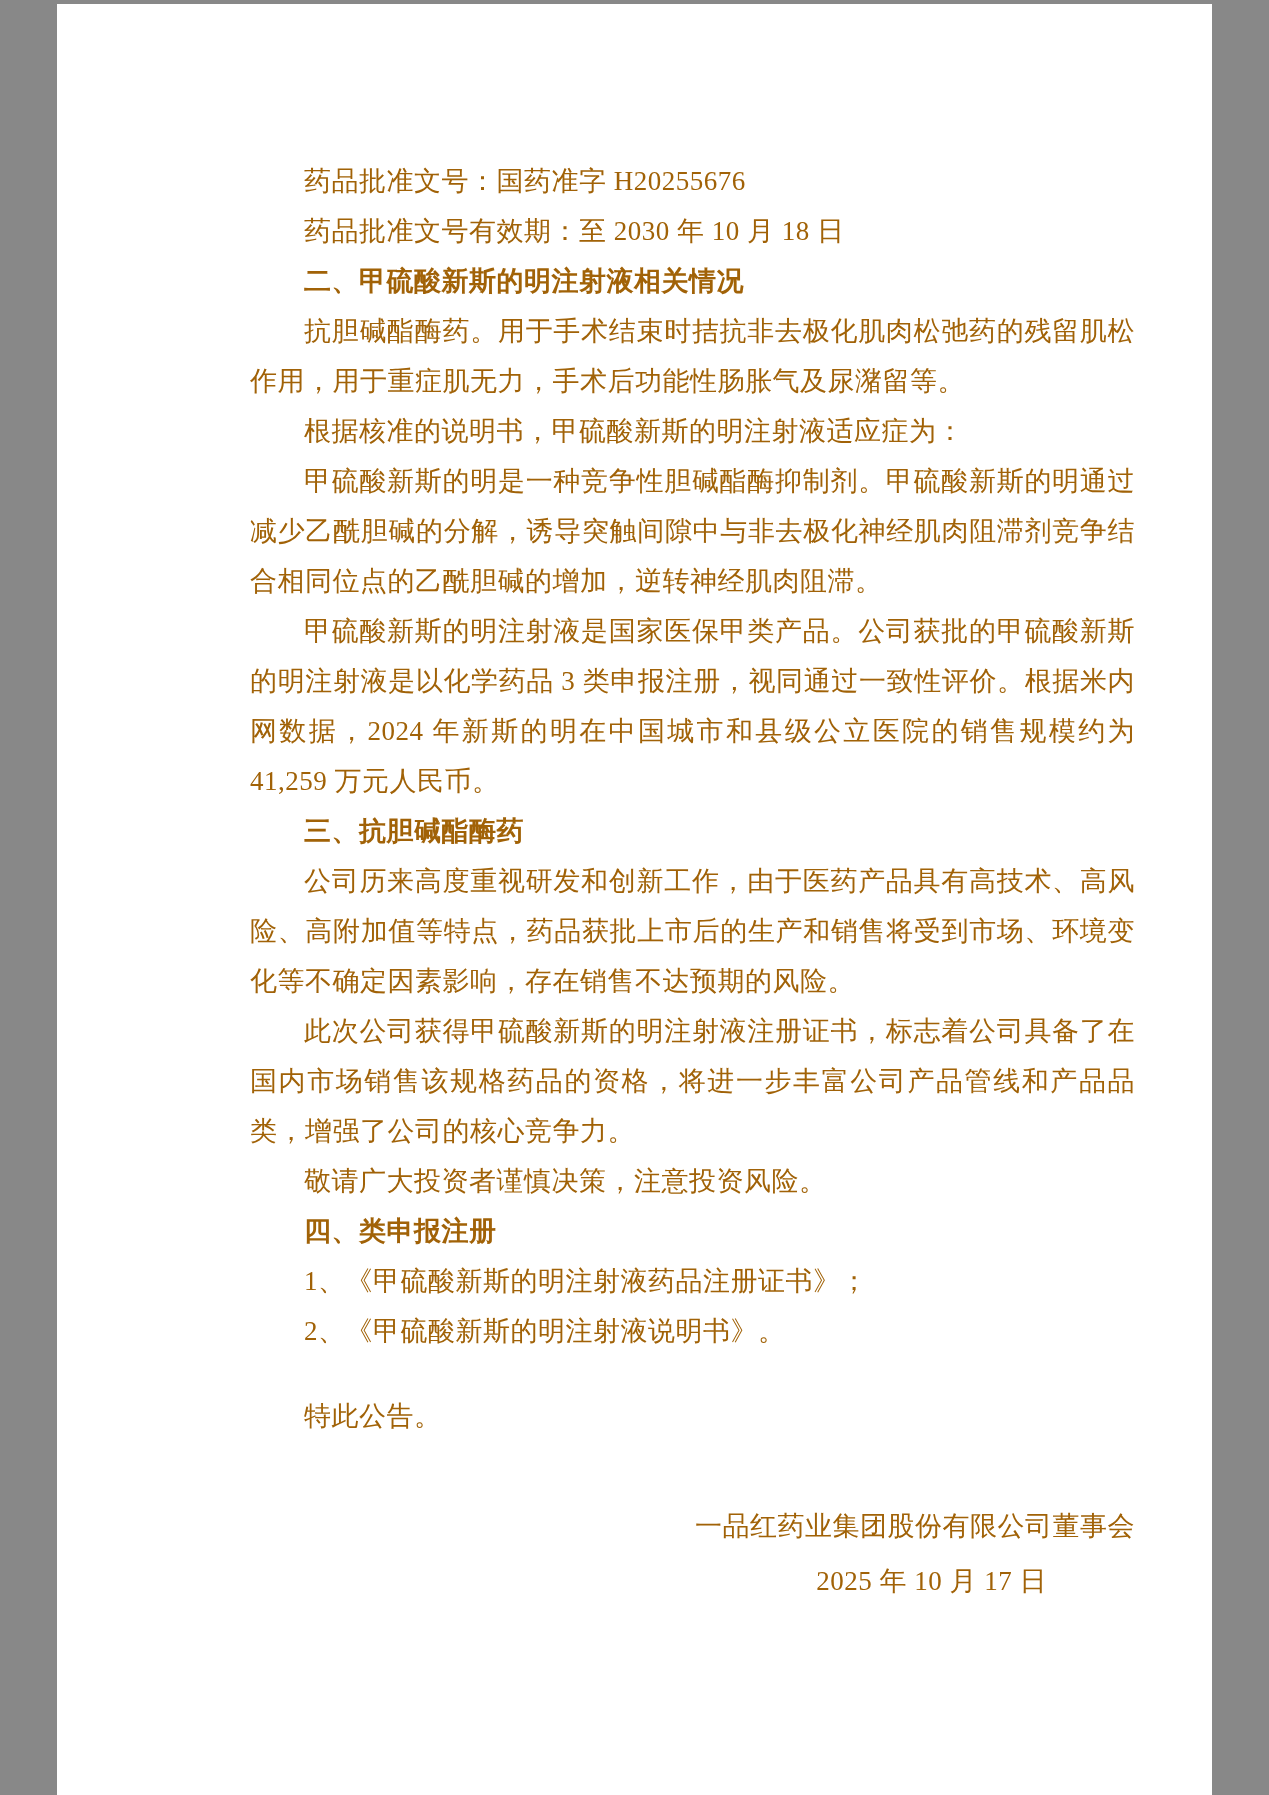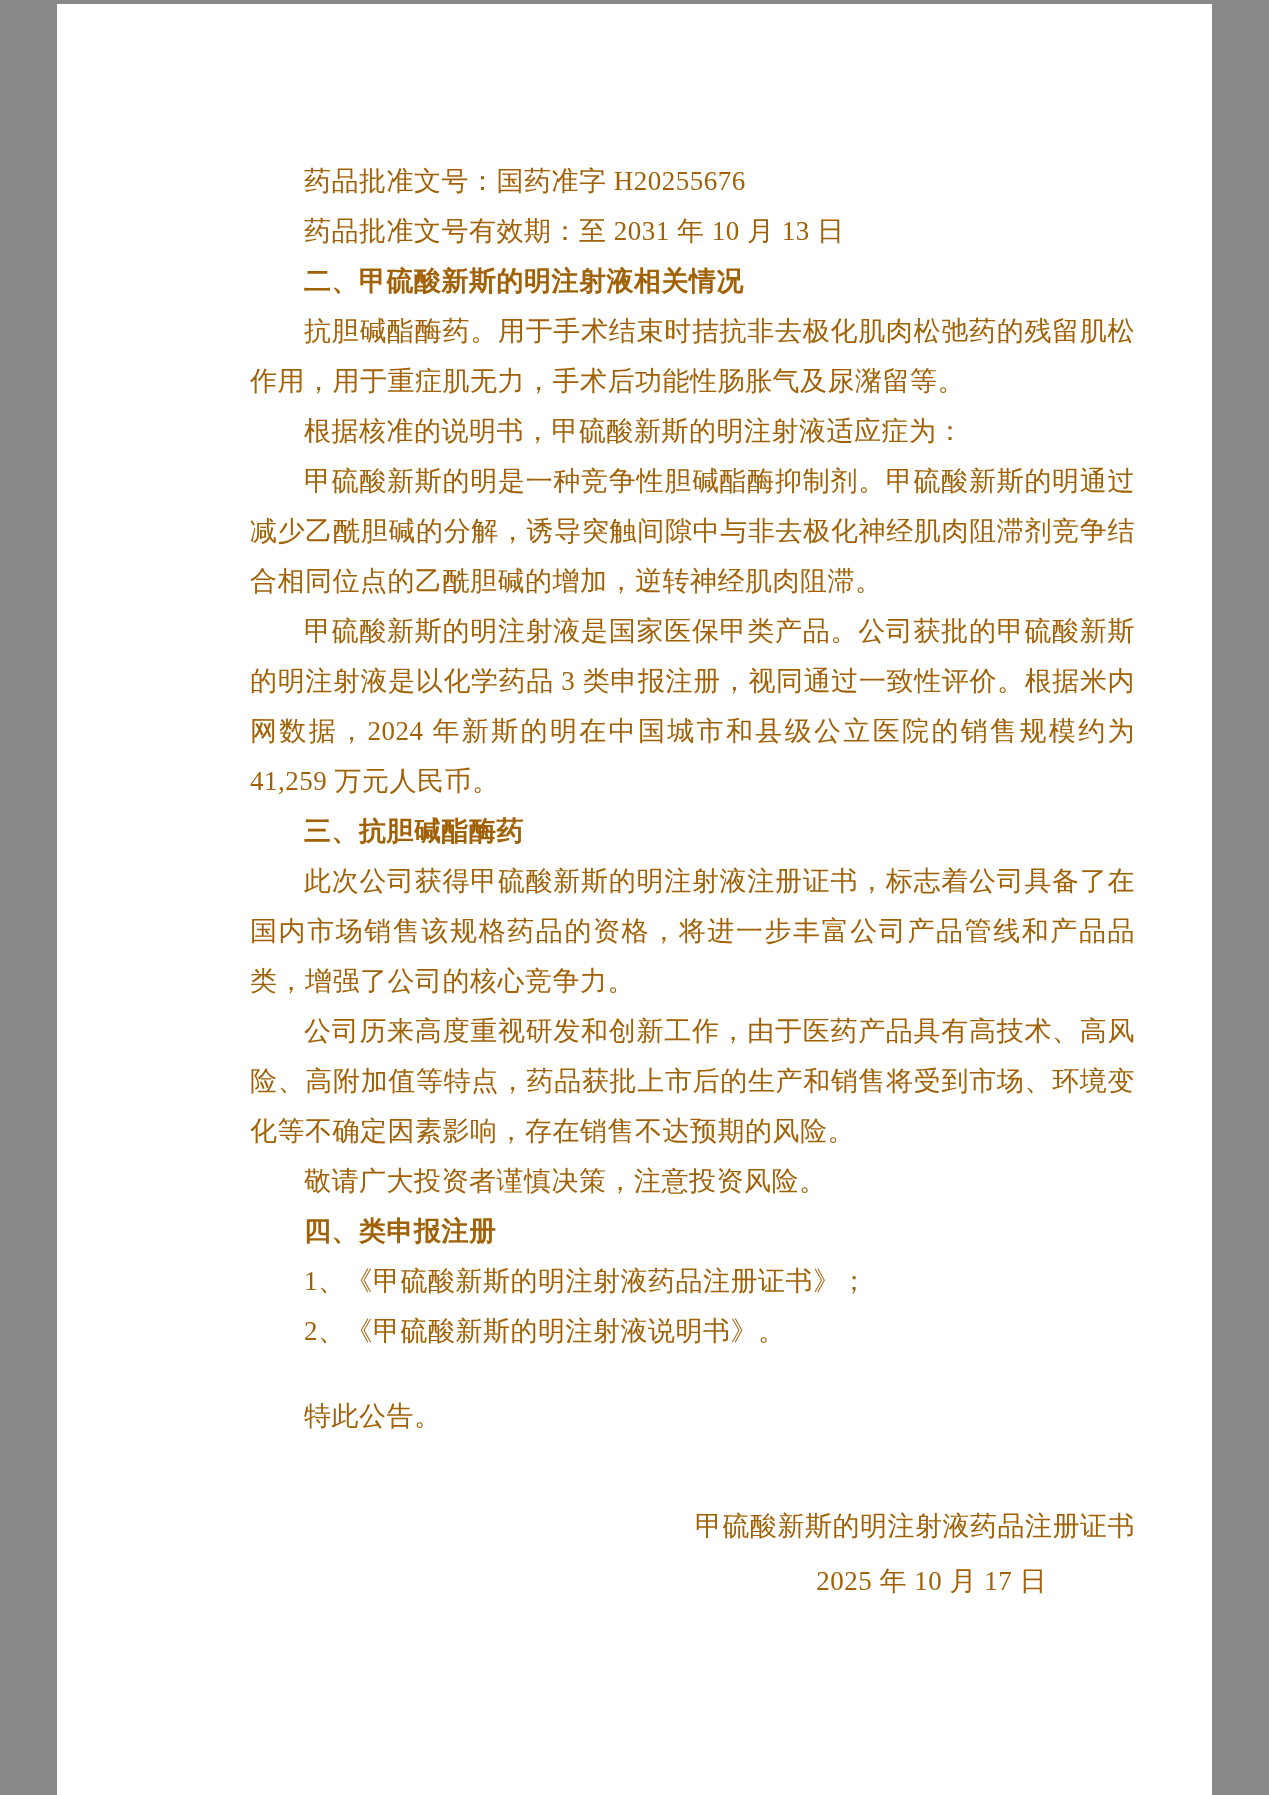--- a/index.html
+++ b/index.html
@@ -55,47 +55,47 @@
   }
 </style>
 </head>
 <body>
 
 <div class="page">
   <div class="content">
 
     <p class="indent">药品批准文号：国药准字 H20255676</p>
 
-    <p class="indent">药品批准文号有效期：至 2031 年 10 月 13 日</p>
+    <p class="indent">药品批准文号有效期：至 2030 年 10 月 18 日</p>
 
     <p class="heading">二、甲硫酸新斯的明注射液相关情况</p>
 
     <p class="indent">抗胆碱酯酶药。用于手术结束时拮抗非去极化肌肉松弛药的残留肌松作用，用于重症肌无力，手术后功能性肠胀气及尿潴留等。</p>
 
     <p class="indent">根据核准的说明书，甲硫酸新斯的明注射液适应症为：</p>
 
     <p class="indent">甲硫酸新斯的明是一种竞争性胆碱酯酶抑制剂。甲硫酸新斯的明通过减少乙酰胆碱的分解，诱导突触间隙中与非去极化神经肌肉阻滞剂竞争结合相同位点的乙酰胆碱的增加，逆转神经肌肉阻滞。</p>
 
     <p class="indent">甲硫酸新斯的明注射液是国家医保甲类产品。公司获批的甲硫酸新斯的明注射液是以化学药品 3 类申报注册，视同通过一致性评价。根据米内网数据，2024 年新斯的明在中国城市和县级公立医院的销售规模约为 41,259 万元人民币。</p>
 
     <p class="heading">三、抗胆碱酯酶药</p>
 
+    <p class="indent">公司历来高度重视研发和创新工作，由于医药产品具有高技术、高风险、高附加值等特点，药品获批上市后的生产和销售将受到市场、环境变化等不确定因素影响，存在销售不达预期的风险。</p>
+
     <p class="indent">此次公司获得甲硫酸新斯的明注射液注册证书，标志着公司具备了在国内市场销售该规格药品的资格，将进一步丰富公司产品管线和产品品类，增强了公司的核心竞争力。</p>
-
-    <p class="indent">公司历来高度重视研发和创新工作，由于医药产品具有高技术、高风险、高附加值等特点，药品获批上市后的生产和销售将受到市场、环境变化等不确定因素影响，存在销售不达预期的风险。</p>
 
     <p class="indent">敬请广大投资者谨慎决策，注意投资风险。</p>
 
     <p class="heading">四、类申报注册</p>
 
     <p class="indent">1、《甲硫酸新斯的明注射液药品注册证书》；</p>
 
     <p class="indent">2、《甲硫酸新斯的明注射液说明书》。</p>
 
     <p class="indent closing">特此公告。</p>
 
     <div class="signature">
-      <div class="company">甲硫酸新斯的明注射液药品注册证书</div>
+      <div class="company">一品红药业集团股份有限公司董事会</div>
       <div class="date">2025 年 10 月 17 日</div>
     </div>
 
   </div>
 </div>
 
 </body></html>

